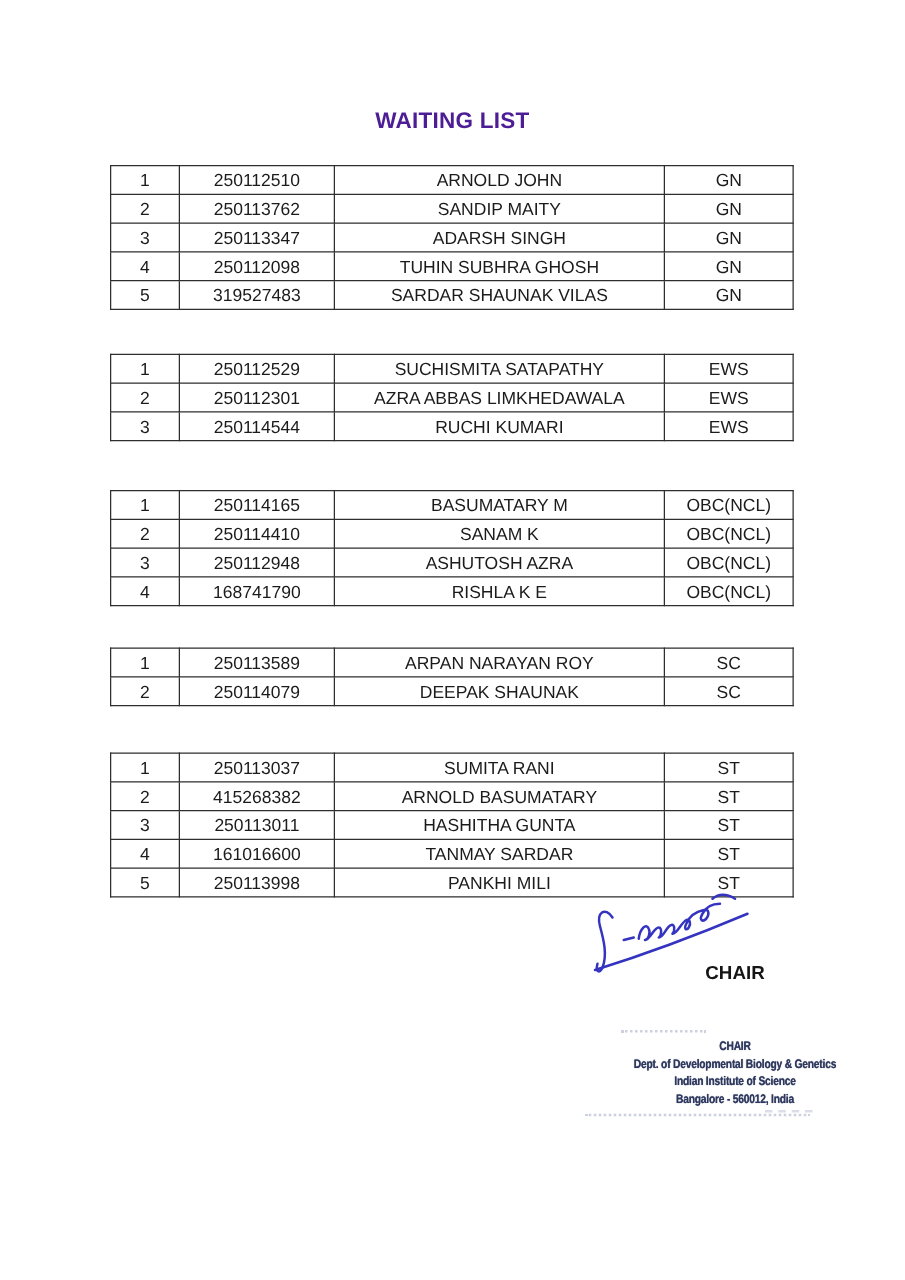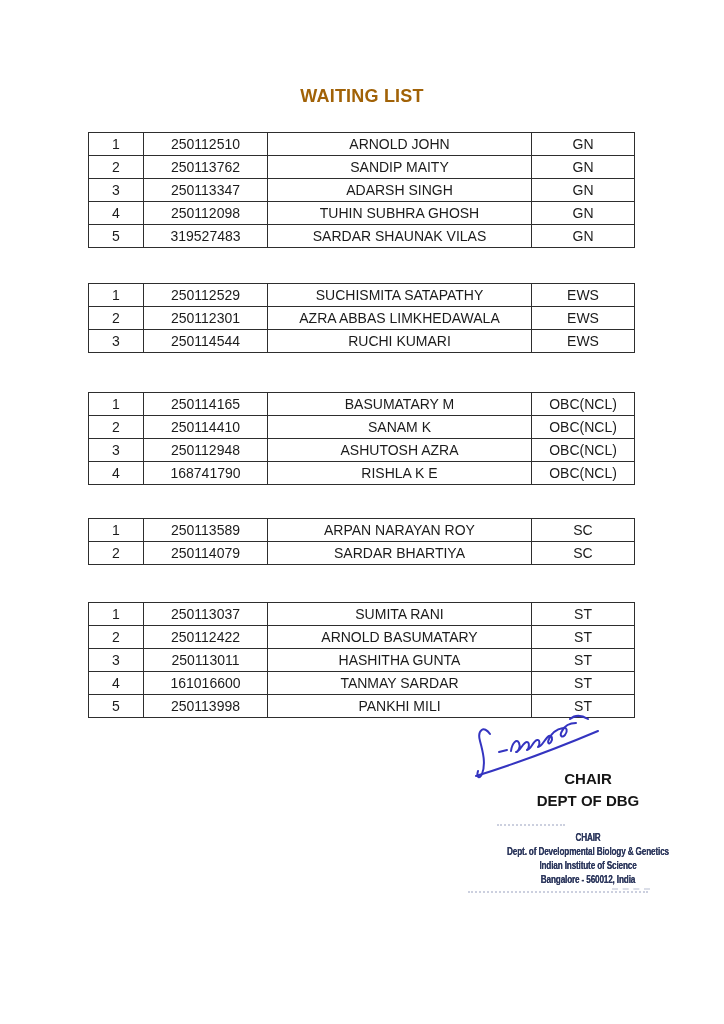--- a/index.html
+++ b/index.html
@@ -8,21 +8,21 @@
     width:724px;height:1024px;
     margin:0 auto;
     background:#ffffff;
     font-family:"Liberation Sans", sans-serif;
     color:var(--text,#1b1b1b);
     overflow:hidden;
   }
   .doc-title{
     position:absolute;top:86px;left:0;width:724px;
     text-align:center;font-weight:bold;font-size:18px;
-    letter-spacing:0.2px;color:#a16207;
+    letter-spacing:0.2px;color:#4c1d95;
   }
   table.wtable{
     position:absolute;left:88px;width:546px;
     border-collapse:collapse;table-layout:fixed;
   }
   table.wtable td{
     border:1.5px solid var(--table-border,#2e2e2e);
     height:22px;padding:0 2px;
     text-align:center;vertical-align:middle;
     font-size:14px;color:var(--text,#1b1b1b);
@@ -181,21 +181,21 @@
     <tbody>
         <tr>
           <td>1</td>
           <td>250113589</td>
           <td>ARPAN NARAYAN ROY</td>
           <td>SC</td>
         </tr>
         <tr>
           <td>2</td>
           <td>250114079</td>
-          <td>SARDAR BHARTIYA</td>
+          <td>DEEPAK SHAUNAK</td>
           <td>SC</td>
         </tr>
       </tbody>
   </table>
 
   <table class="wtable t-st">
     <colgroup>
         <col style="width:55px">
         <col style="width:124px">
         <col style="width:264px">
@@ -203,21 +203,21 @@
       </colgroup>
     <tbody>
         <tr>
           <td>1</td>
           <td>250113037</td>
           <td>SUMITA RANI</td>
           <td>ST</td>
         </tr>
         <tr>
           <td>2</td>
-          <td>250112422</td>
+          <td>415268382</td>
           <td>ARNOLD BASUMATARY</td>
           <td>ST</td>
         </tr>
         <tr>
           <td>3</td>
           <td>250113011</td>
           <td>HASHITHA GUNTA</td>
           <td>ST</td>
         </tr>
         <tr>
@@ -238,21 +238,20 @@
   <svg class="signature" viewBox="0 0 150 70" fill="none" stroke="currentColor" stroke-width="2" stroke-linecap="round" stroke-linejoin="round">
     <path d="M10,64 Q68,46 132,19"></path>
     <path d="M24,22 C18,13 11,18 14,29 C17,40 20,52 16,62 C14,67 10,66 12,59"></path>
     <path d="M33,40 L41,38"></path>
     <path d="M45,39 C46,31 51,26 53,31 C55,35 52,40 50,40 C54,40 57,30 61,30 C64,30 63,37 61,38 C65,38 67,29 71,28 C74,27 74,33 72,35 C76,35 79,26 83,24 C86,23 87,27 85,30 C83,33 81,31 83,27 C86,20 92,17 97,16 C101,15 102,19 99,23 C96,26 93,24 96,19 C99,13 105,11 110,11"></path>
     <path d="M104,7 C110,2 117,4 122,7"></path>
   </svg>
 
   <div class="signoff">
     <div>CHAIR</div>
-    <div>DEPT OF DBG</div>
   </div>
 
   <div class="stamp-speckle speckle-top"></div>
 
   <div class="stamp">
     <div>CHAIR</div>
     <div>Dept. of Developmental Biology &amp; Genetics</div>
     <div>Indian Institute of Science</div>
     <div>Bangalore - 560012, India</div>
   </div>

